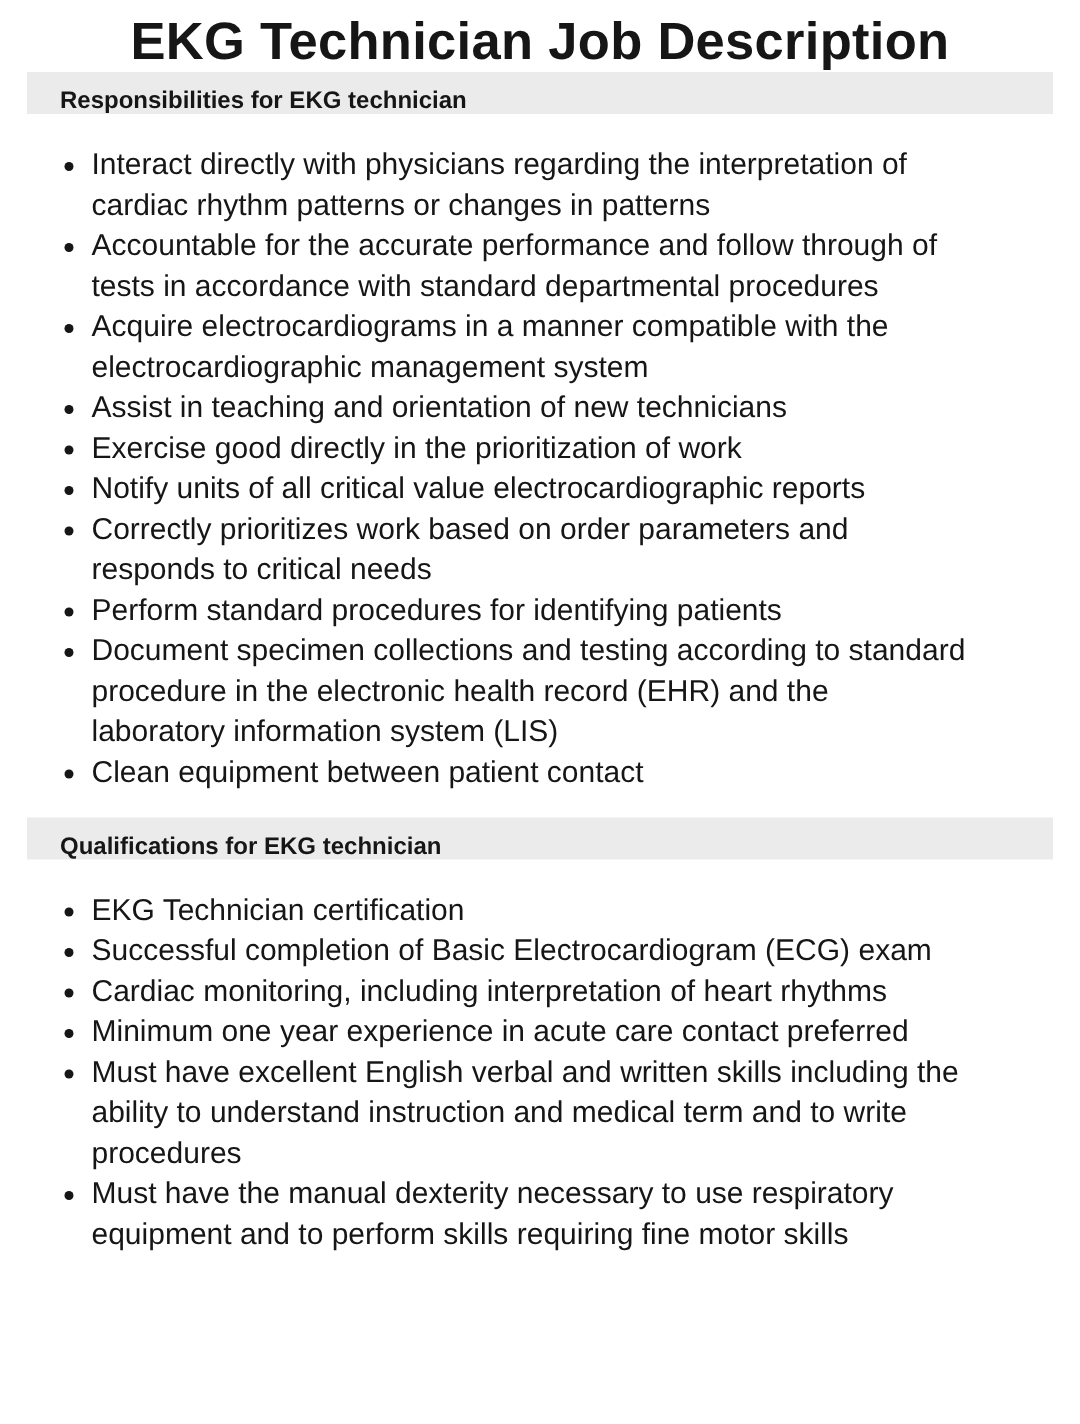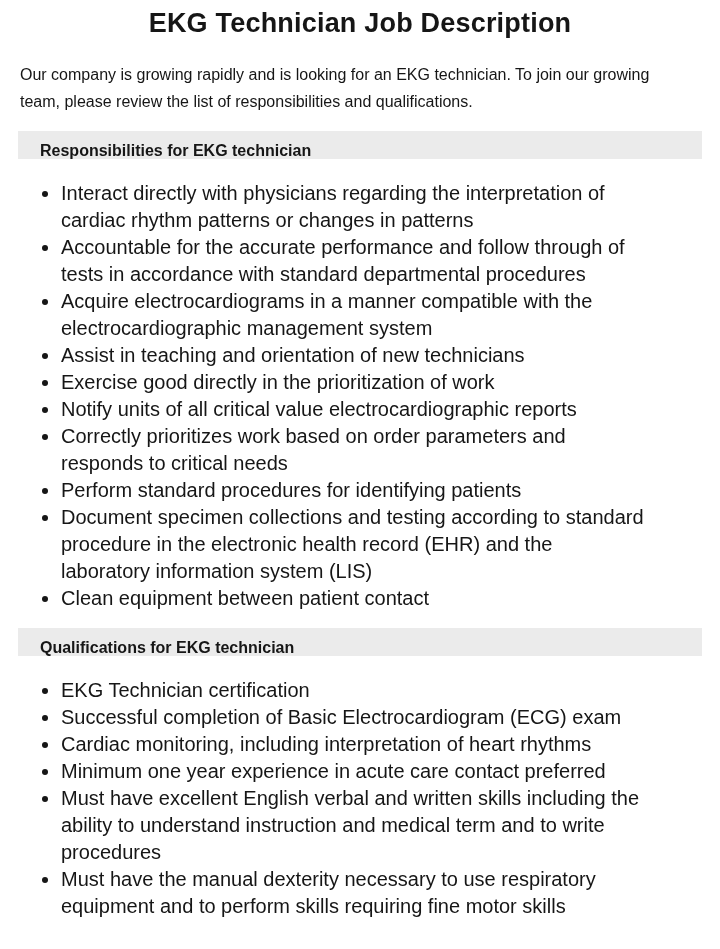--- a/index.html
+++ b/index.html
@@ -13,21 +13,21 @@
     color: #161616;
     font-family: "Liberation Sans", sans-serif;
     -webkit-font-smoothing: antialiased;
   }
   .doc {
     box-sizing: border-box;
     width: 720px;
     padding: 0 18px;
   }
   .page-title {
-    font-size: 27px;
+    font-size: 35px;
     font-weight: 700;
     text-align: center;
     margin: 0;
     padding: 8px 0 0 0;
     letter-spacing: 0.2px;
   }
   .intro {
     font-size: 16px;
     line-height: 27px;
     margin: 22px 2px 16px 2px;
@@ -57,21 +57,20 @@
     margin-bottom: 0;
   }
 </style>
 </head>
 <body style="background: rgb(255, 255, 255); color: rgb(22, 22, 22);">
 
 <div class="doc">
 
   <h1 class="page-title">EKG Technician Job Description</h1>
 
-  <p class="intro">Our company is growing rapidly and is looking for an EKG technician. To join our growing team, please review the list of responsibilities and qualifications.</p>
 
   <section>
     <div class="section-heading" style="background: rgb(235, 235, 235);">Responsibilities for EKG technician</div>
     <ul class="bullet-list">
         <li>Interact directly with physicians regarding the interpretation of cardiac rhythm patterns or changes in patterns</li>
         <li>Accountable for the accurate performance and follow through of tests in accordance with standard departmental procedures</li>
         <li>Acquire electrocardiograms in a manner compatible with the electrocardiographic management system</li>
         <li>Assist in teaching and orientation of new technicians</li>
         <li>Exercise good directly in the prioritization of work</li>
         <li>Notify units of all critical value electrocardiographic reports</li>

